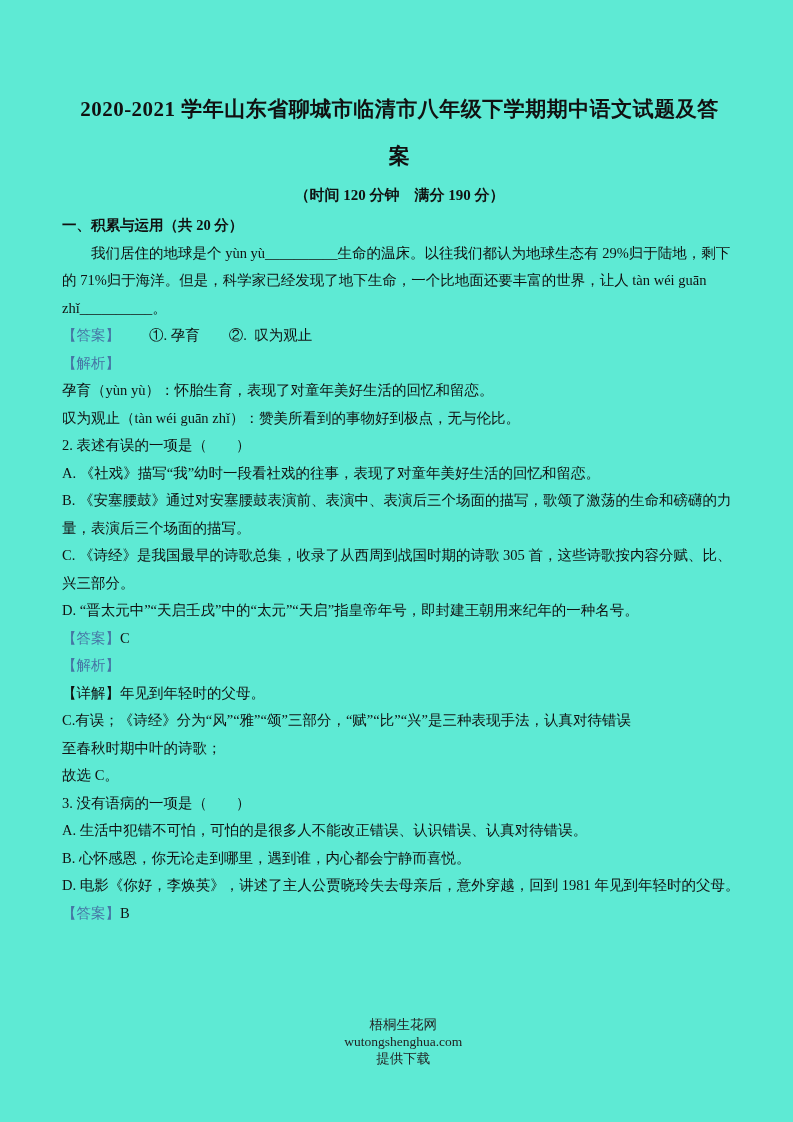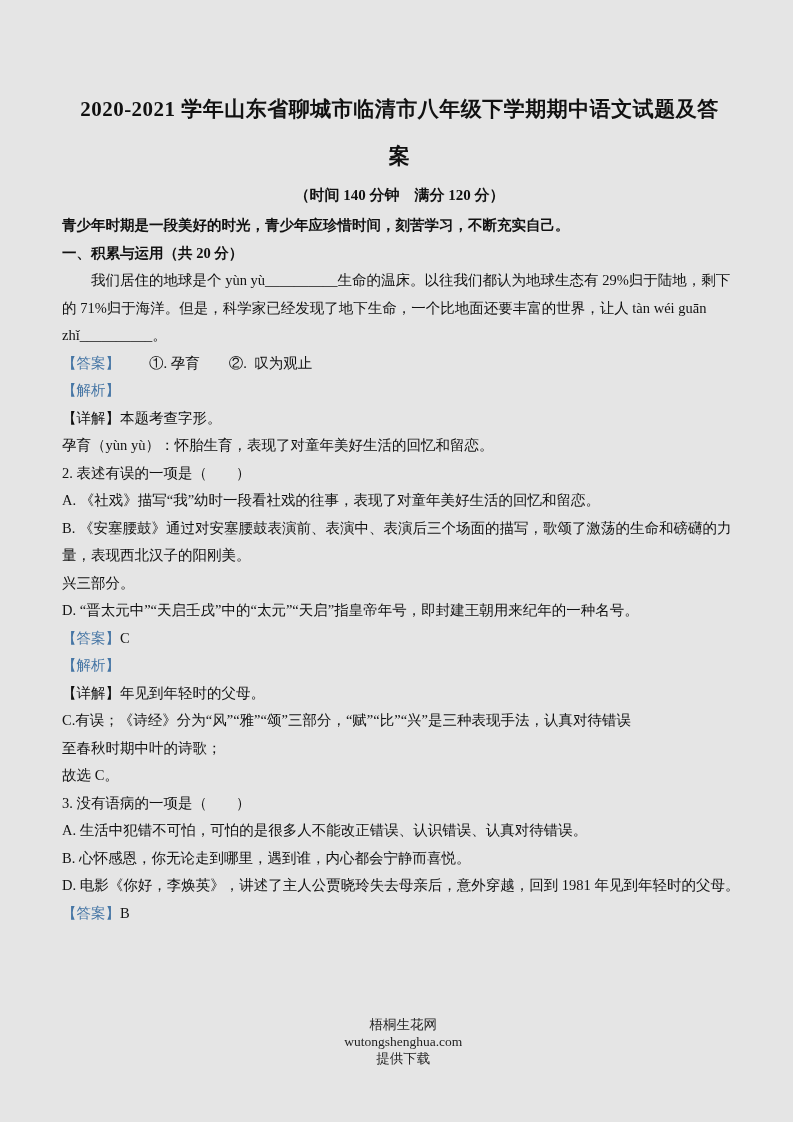--- a/index.html
+++ b/index.html
@@ -5,21 +5,21 @@
   html, body {
     margin: 0;
     padding: 0;
     background: #ffffff;
   }
   .page {
     position: relative;
     width: 793px;
     height: 1122px;
     margin: 0 auto;
-    background: #e5e5e5;
+    background: #5eead4;
     overflow: hidden;
     font-family: "Liberation Serif", "DejaVu Serif", serif;
     color: #111111;
   }
   .content {
     padding: 86px 56px 0 62px;
   }
   .title-line {
     font-size: 21px;
     font-weight: bold;
@@ -66,35 +66,35 @@
     text-align: center;
   }
 </style>
 </head>
 <body>
 
 <div class="page">
   <div class="content">
     <div class="title-line">2020-2021 学年山东省聊城市临清市八年级下学期期中语文试题及答</div>
     <div class="title-line">案</div>
-    <div class="subtitle">（时间 140 分钟　满分 120 分）</div>
+    <div class="subtitle">（时间 120 分钟　满分 190 分）</div>
     <div class="body-block" id="body">
-        <div class="line bold"><span>青少年时期是一段美好的时光，青少年应珍惜时间，刻苦学习，不断充实自己。</span></div>
         <div class="line bold"><span>一、积累与运用（共 20 分）</span></div>
         <div class="line"><span>　　我们居住的地球是个 yùn yù__________生命的温床。以往我们都认为地球生态有 29%归于陆地，剩下</span></div>
         <div class="line"><span>的 71%归于海洋。但是，科学家已经发现了地下生命，一个比地面还要丰富的世界，让人 tàn wéi guān</span></div>
         <div class="line"><span>zhǐ__________。</span></div>
         <div class="line"><span class="answer-label">【答案】</span><span>　　①. 孕育　　②.  叹为观止</span></div>
         <div class="line"><span class="answer-label">【解析】</span><span></span></div>
-        <div class="line"><span>【详解】本题考查字形。</span></div>
         <div class="line"><span>孕育（yùn yù）：怀胎生育，表现了对童年美好生活的回忆和留恋。</span></div>
+        <div class="line"><span>叹为观止（tàn wéi guān zhǐ）：赞美所看到的事物好到极点，无与伦比。</span></div>
         <div class="line"><span>2. 表述有误的一项是（　　）</span></div>
         <div class="line"><span>A. 《社戏》描写“我”幼时一段看社戏的往事，表现了对童年美好生活的回忆和留恋。</span></div>
         <div class="line"><span>B. 《安塞腰鼓》通过对安塞腰鼓表演前、表演中、表演后三个场面的描写，歌颂了激荡的生命和磅礴的力</span></div>
-        <div class="line"><span>量，表现西北汉子的阳刚美。</span></div>
+        <div class="line"><span>量，表演后三个场面的描写。</span></div>
+        <div class="line"><span>C. 《诗经》是我国最早的诗歌总集，收录了从西周到战国时期的诗歌 305 首，这些诗歌按内容分赋、比、</span></div>
         <div class="line"><span>兴三部分。</span></div>
         <div class="line"><span>D. “晋太元中”“天启壬戌”中的“太元”“天启”指皇帝年号，即封建王朝用来纪年的一种名号。</span></div>
         <div class="line"><span class="answer-label">【答案】</span><span>C</span></div>
         <div class="line"><span class="answer-label">【解析】</span><span></span></div>
         <div class="line"><span>【详解】年见到年轻时的父母。</span></div>
         <div class="line"><span>C.有误；《诗经》分为“风”“雅”“颂”三部分，“赋”“比”“兴”是三种表现手法，认真对待错误</span></div>
         <div class="line"><span>至春秋时期中叶的诗歌；</span></div>
         <div class="line"><span>故选 C。</span></div>
         <div class="line"><span>3. 没有语病的一项是（　　）</span></div>
         <div class="line"><span>A. 生活中犯错不可怕，可怕的是很多人不能改正错误、认识错误、认真对待错误。</span></div>

